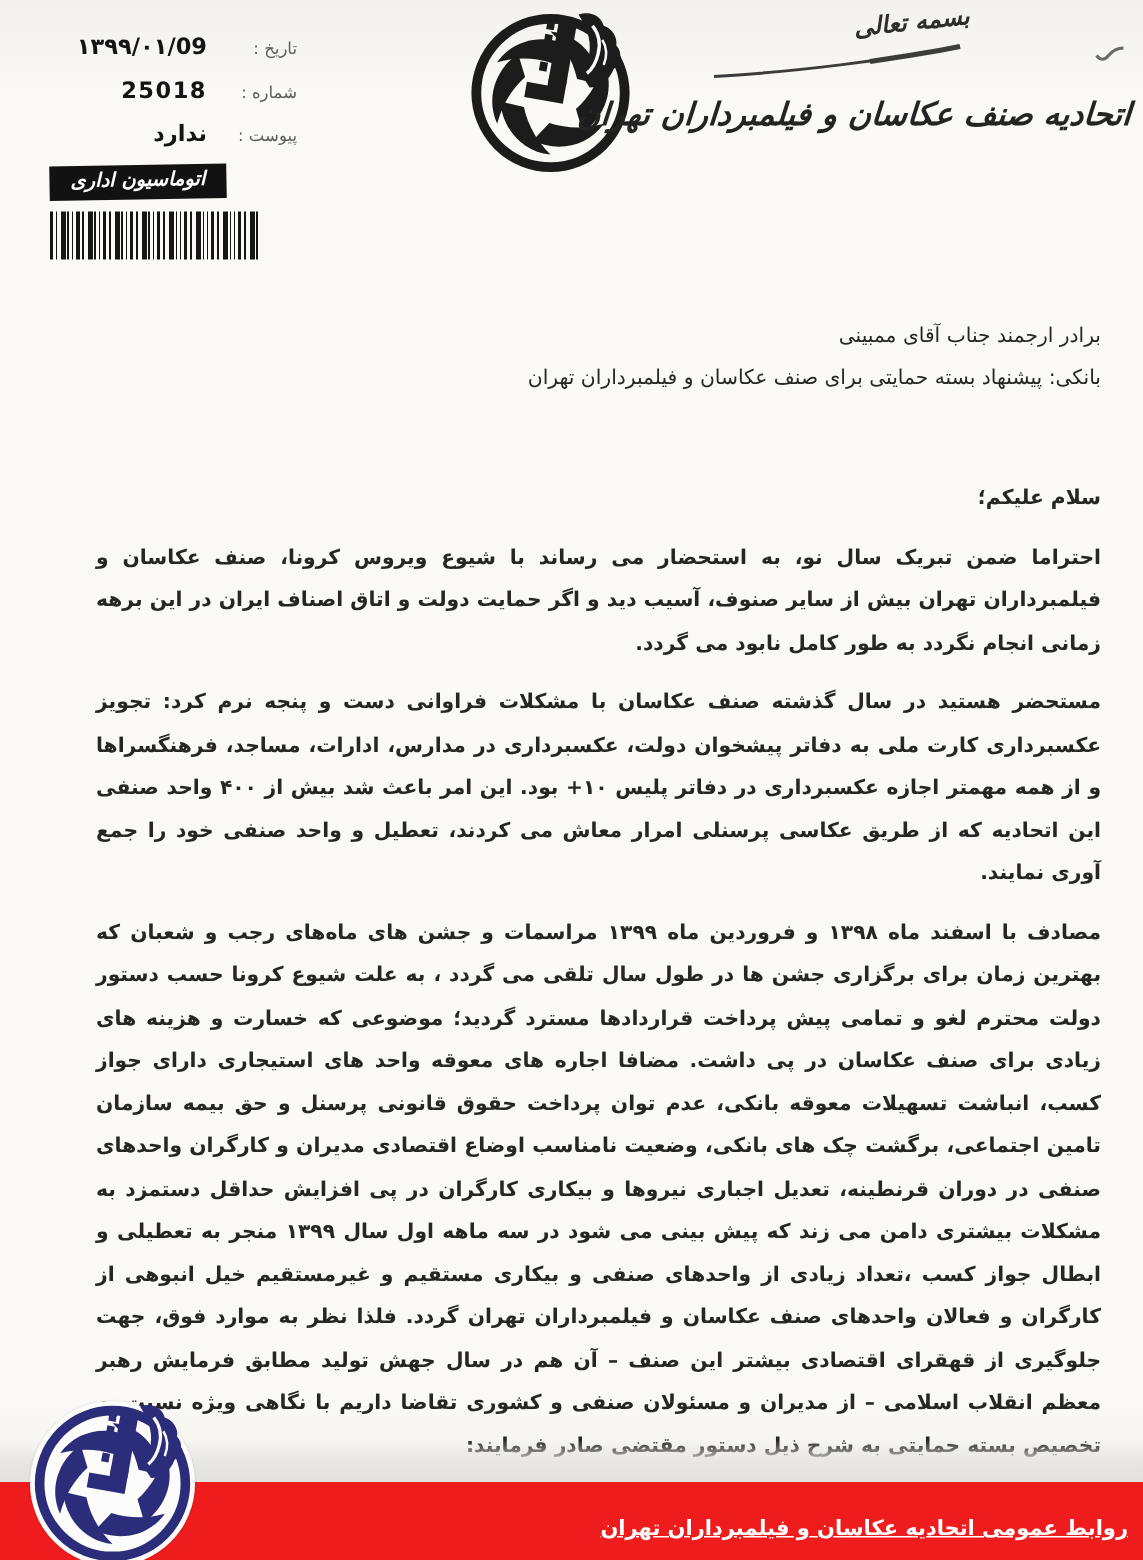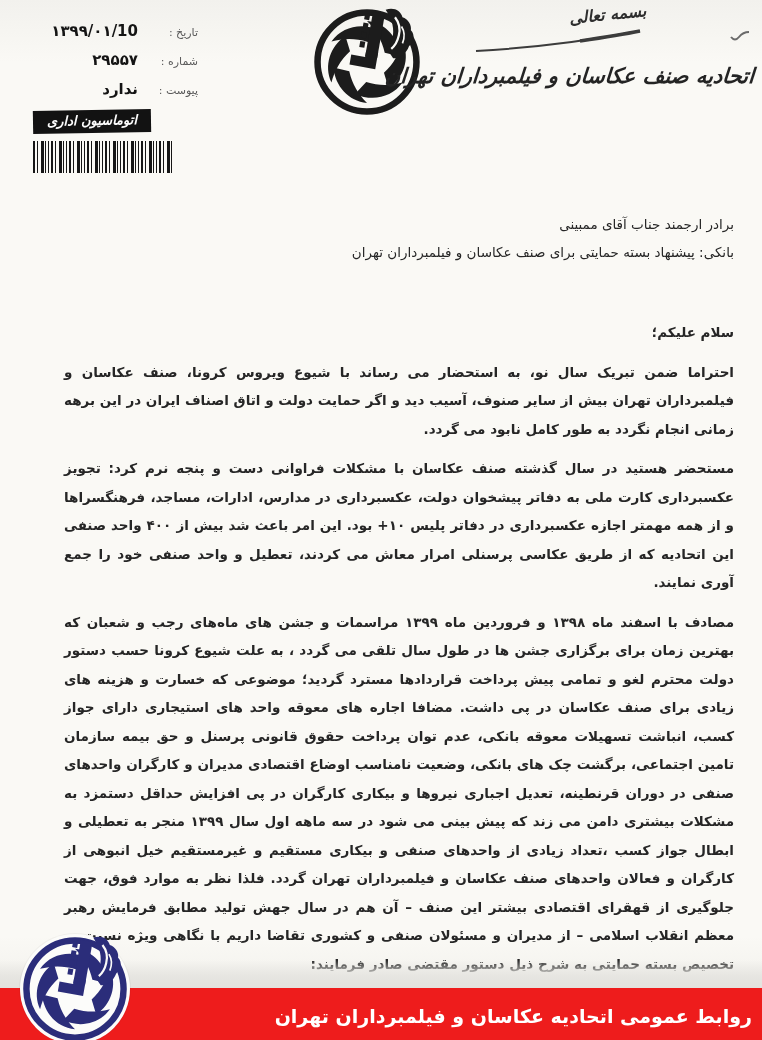--- a/index.html
+++ b/index.html
@@ -71,21 +71,21 @@
   .salutation{margin:0 0 2px 0;text-align:right;}
 
   
   .scan-edge{position:absolute;left:0;right:0;bottom:52px;height:28px;
     background:linear-gradient(180deg,rgba(228,227,223,0) 0%,#e6e5e1 60%,#e3e2de 100%);}
   .footer-band{position:absolute;left:0;right:0;bottom:0;height:52px;background:var(--band-red);z-index:2;}
   .footer-website{position:absolute;left:188px;bottom:10px;direction:ltr;
     font-family:"Liberation Sans","DejaVu Sans",sans-serif;
     font-size:27px;font-weight:bold;color:#ffffff;z-index:4;letter-spacing:0.5px;}
   .footer-pr{position:absolute;right:10px;bottom:13px;
-    font-size:19px;font-weight:bold;color:#ffffff;z-index:4;white-space:nowrap;}
+    font-size:14px;font-weight:bold;color:#ffffff;z-index:4;white-space:nowrap;text-decoration:underline;}
   .footer-logo{position:absolute;left:20px;bottom:-4px;width:110px;height:110px;
     border-radius:50%;background:#fcfcfa;color:var(--logo-navy);z-index:3;
     box-shadow:0 0 0 1px rgba(0,0,0,0.04);}
 </style>
 </head>
 <body>
 
 <svg width="0" height="0" style="position:absolute">
   <defs>
     <g id="union-logo">
@@ -128,25 +128,25 @@
     <svg viewBox="0 0 120 120">
         <use href="#union-logo"></use>
       </svg>
   </div>
 
   <div class="org-calligraphy">اتحادیه صنف عکاسان و فیلمبرداران تهران</div>
 
   <div class="meta">
     <div class="meta-row">
       <span class="meta-label">تاریخ :</span>
-      <span class="meta-value">۱۳۹۹/۰۱/10</span>
+      <span class="meta-value">۱۳۹۹/۰۱/09</span>
     </div>
     <div class="meta-row">
       <span class="meta-label">شماره :</span>
-      <span class="meta-value">۲۹۵۵۷</span>
+      <span class="meta-value">25018</span>
     </div>
     <div class="meta-row">
       <span class="meta-label">پیوست :</span>
       <span class="meta-value">ندارد</span>
     </div>
   </div>
 
   <div class="automation-stamp">اتوماسیون اداری</div>
   <div class="barcode"></div>
 

